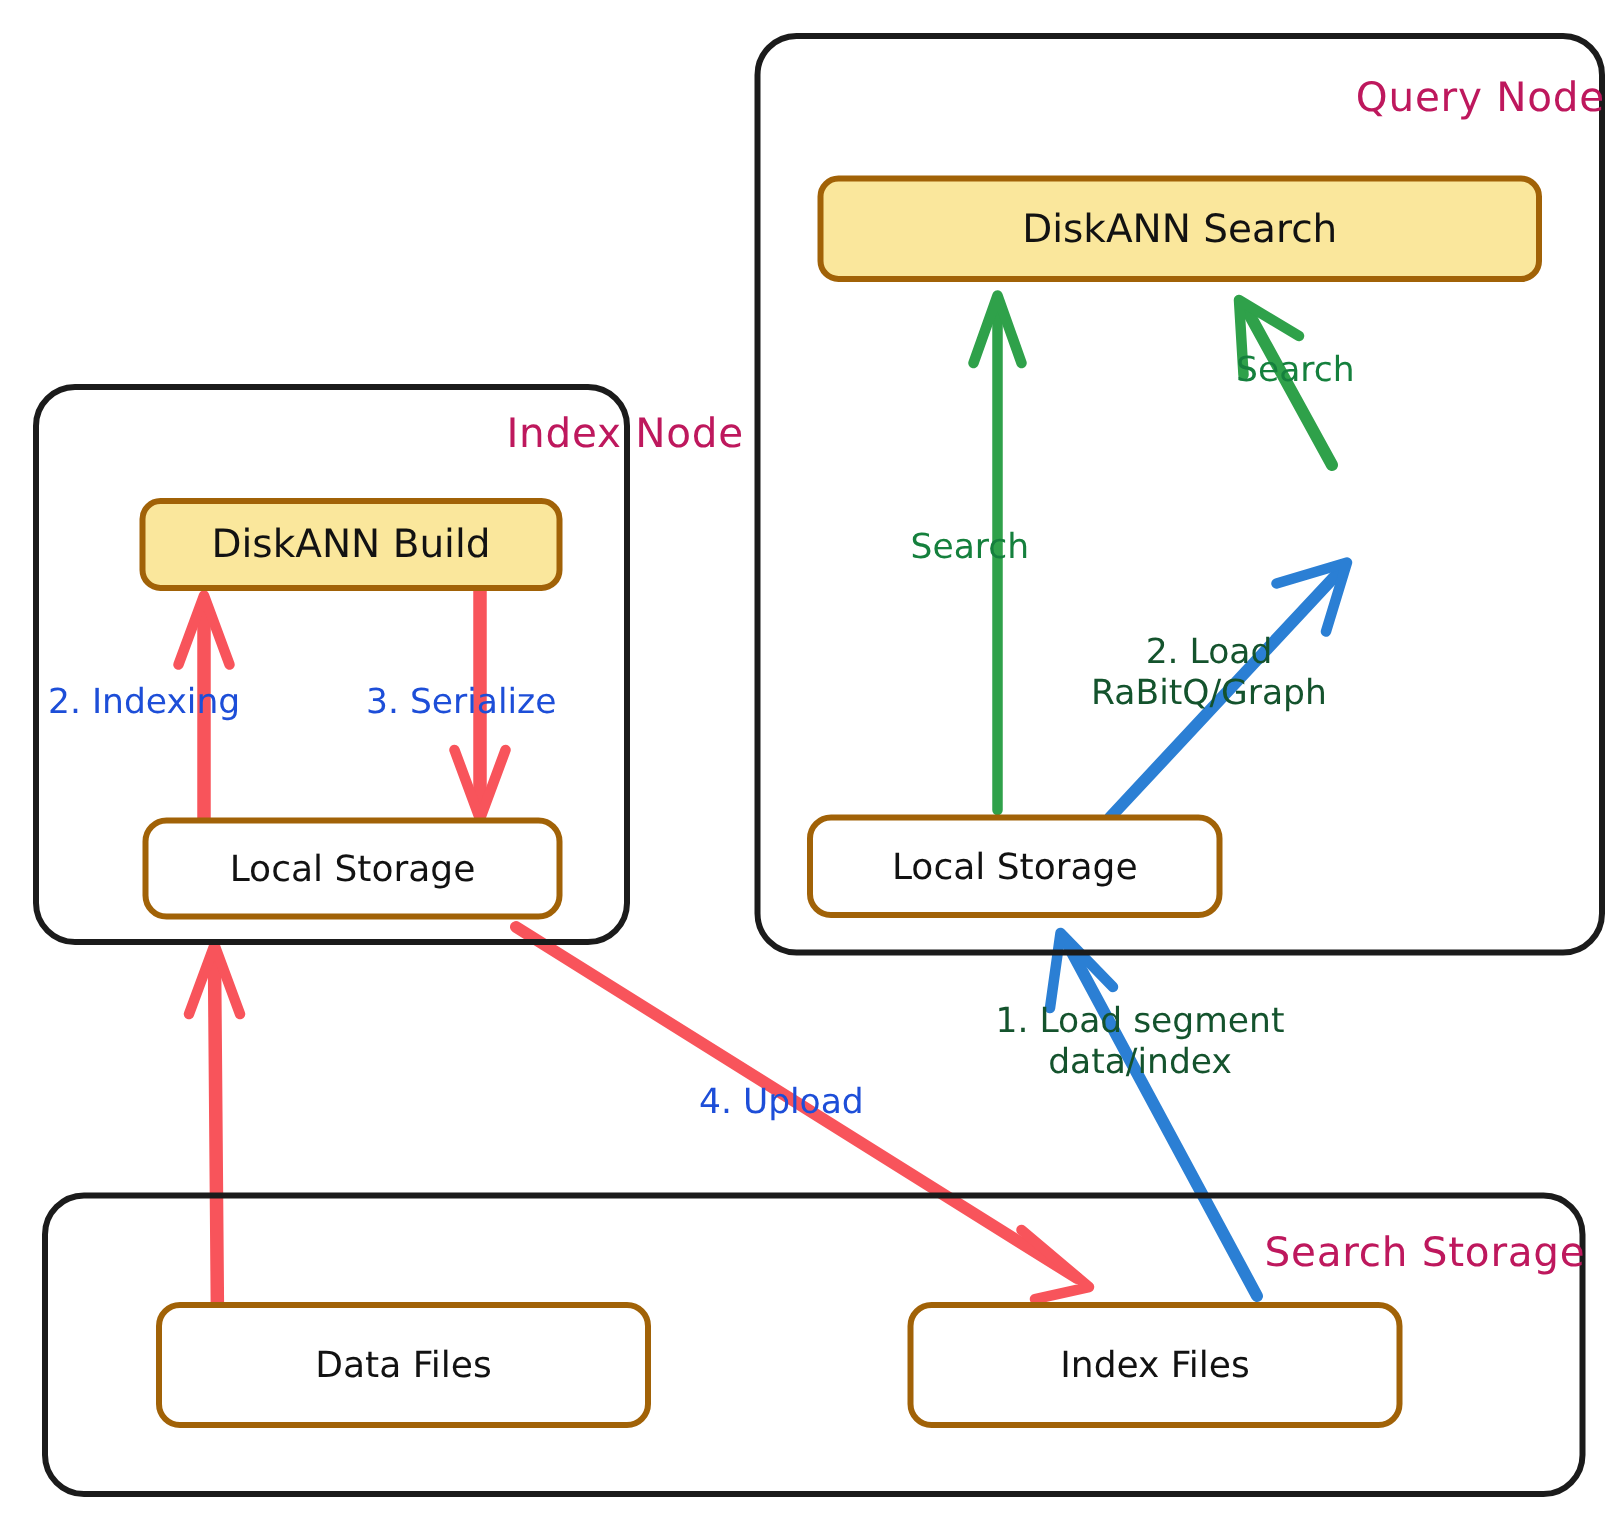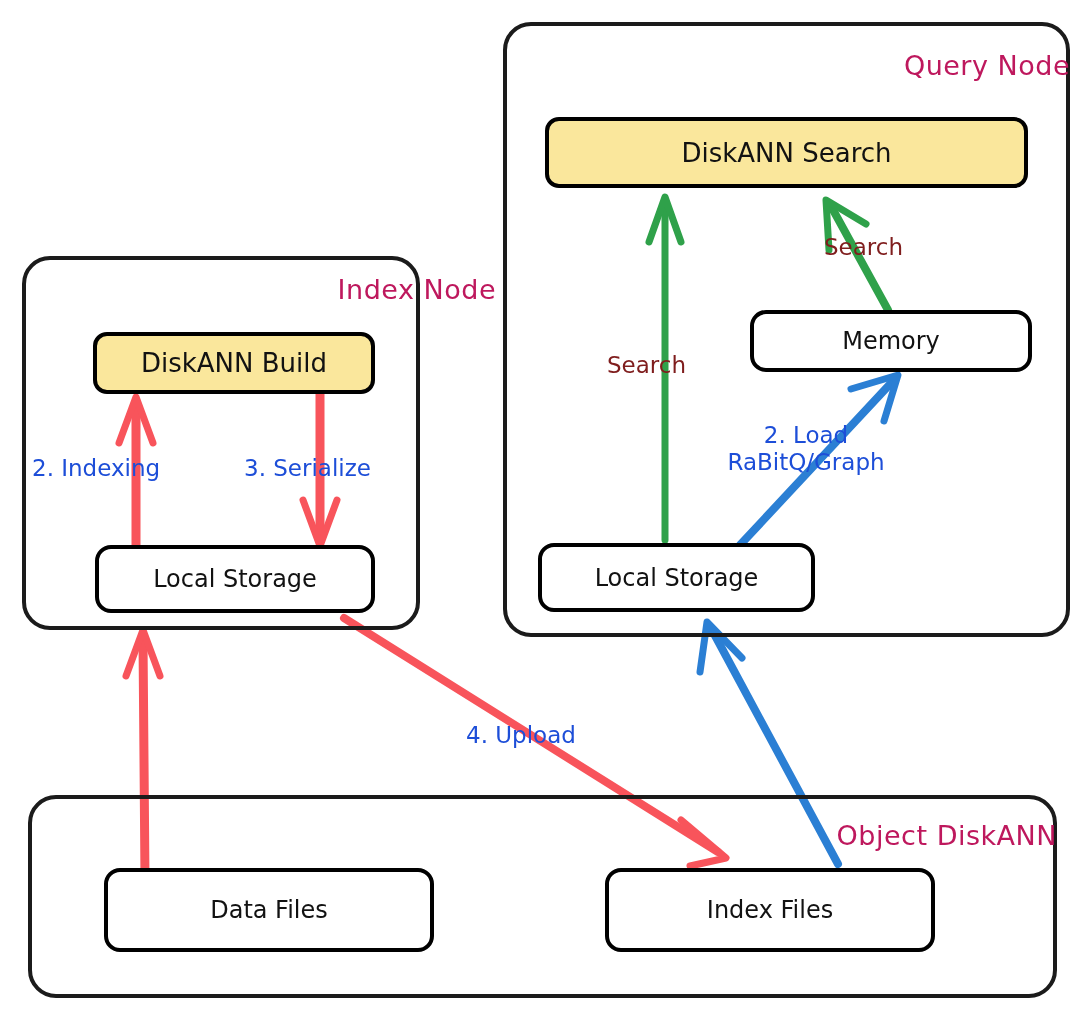--- a/index.html
+++ b/index.html
@@ -37,21 +37,21 @@
     left: 0; right: 0;
     text-align: right;
     font-size: 27px;
     color: #be185d;
     letter-spacing: .5px;
     white-space: nowrap;
   }
   
   .leaf-box {
     position: absolute;
-    border: 4px solid #000000;
+    border: 4px solid #a16207;
     border-radius: 16px;
     background: #ffffff;
     box-sizing: border-box;
     display: flex;
     align-items: center;
     justify-content: center;
     color: #121212;
     font-size: 24px;
     white-space: nowrap;
   }
@@ -63,22 +63,22 @@
   .leaf-label { pointer-events: none; }
   
   .edge-label {
     position: absolute;
     font-size: 23px;
     white-space: nowrap;
     line-height: 1.18;
     pointer-events: none;
   }
   .edge-label.red   { color: #1d4ed8; }
-  .edge-label.green { color: #7f1d1d; }
-  .edge-label.blue  { color: #1d4ed8; }
+  .edge-label.green { color: #15803d; }
+  .edge-label.blue  { color: #14532d; }
   .edge-label.center { text-align: center; }
 </style>
 </head>
 <body>
 
 <div id="diagram-root">
 
   <svg id="scene" viewBox="0 0 1080 1015">
     <defs>
       
@@ -142,46 +142,47 @@
   <div class="edge-label red" style="left:244px; top:455px;">3. Serialize</div>
 
   <div class="node-box" style="left:503px; top:22px; width:567px; height:615px;">
   </div>
   <div class="node-title" style="left:503px; top:50px; width:567px;">Query Node</div>
 
   <div class="leaf-box accent" style="left:545px; top:117px; width:483px; height:71px;">
     <span class="leaf-label">DiskANN Search</span>
   </div>
 
-  <div class="leaf-box" style="left:750px; top:310px; width:282px; height:62px;">
-    <span class="leaf-label">Memory</span>
-  </div>
 
   <div class="leaf-box" style="left:538px; top:543px; width:277px; height:69px;">
     <span class="leaf-label">Local Storage</span>
   </div>
 
   <div class="edge-label green" style="left:607px; top:352px;">Search</div>
 
   <div class="edge-label green" style="left:824px; top:234px;">Search</div>
 
   <div class="edge-label blue center" style="left:701px; top:422px; width:210px;">
     <div>2. Load</div>
     <div>RaBitQ/Graph</div>
   </div>
 
   <div class="node-box" style="left:28px; top:795px; width:1029px; height:203px;">
   </div>
-  <div class="node-title" style="left:28px; top:820px; width:1029px;">Object DiskANN</div>
+  <div class="node-title" style="left:28px; top:820px; width:1029px;">Search Storage</div>
 
   <div class="leaf-box" style="left:104px; top:868px; width:330px; height:84px;">
     <span class="leaf-label">Data Files</span>
   </div>
 
   <div class="leaf-box" style="left:605px; top:868px; width:330px; height:84px;justify-content:center;">
     <span class="leaf-label">Index Files</span>
   </div>
 
 
   <div class="edge-label red" style="left:466px; top:722px;">4. Upload</div>
 
+  <div class="edge-label blue center" style="left:645px; top:668px; width:230px;">
+    <div>1. Load segment</div>
+    <div>data/index</div>
+  </div>
 
 </div>
 
 </body></html>

